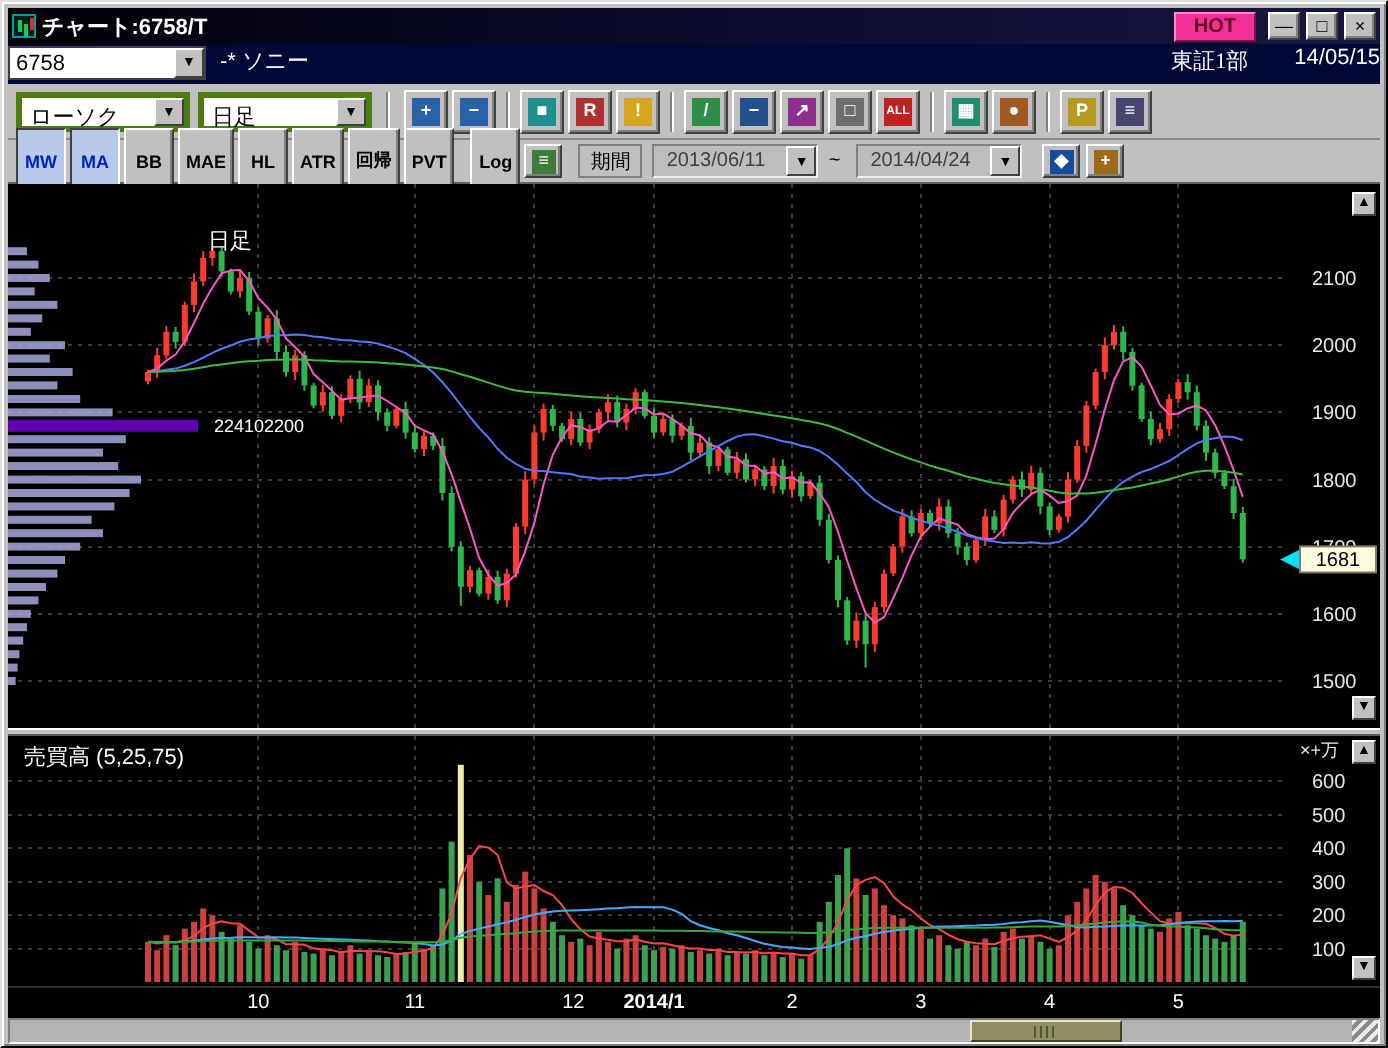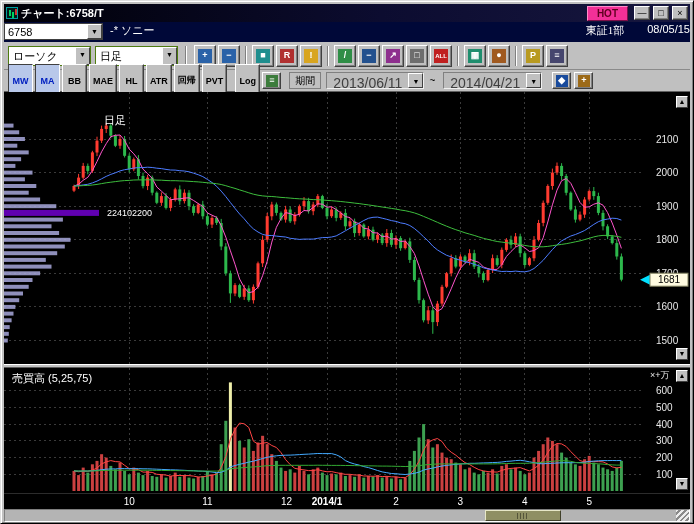--- a/index.html
+++ b/index.html
@@ -14,33 +14,33 @@
   .winbtn{width:16px;height:14px;font-size:9px;line-height:12px;text-align:center;color:#000;background:#c0c0c0;border:1px solid #fff;border-right-color:#404040;border-bottom-color:#404040;box-shadow:inset -1px -1px 0 #808080;}
   
   .symbolbar{flex:0 0 20px;height:20px;background:#000838;display:flex;align-items:flex-start;gap:7px;padding:1px 0;color:#fff;font-size:11px;}
   .combo{display:inline-flex;height:17px;background:#fff;border:1px solid #404040;align-items:stretch;}
   .combo input{width:82px;border:0;font-size:11px;padding:0 3px;outline:none;background:#fff;color:#000;}
   .combo-btn{width:15px;background:#c0c0c0;border:1px solid #fff;border-right-color:#404040;border-bottom-color:#404040;font-size:7px;line-height:14px;text-align:center;color:#000;}
   .spacer{flex:1 1 auto;}
   .mkt{margin-right:16px;font-family:Liberation Serif, serif;}
   
   .toolbar1{flex:0 0 28px;height:28px;display:flex;align-items:center;gap:4px;padding:2px 4px;background:#c0c0c0;border-bottom:1px solid #8a8a8a;}
-  .fieldcombo{display:inline-flex;height:20px;border:1px solid #4d7c0f;background:#fff;align-items:stretch;}
+  .fieldcombo{display:inline-flex;height:20px;border:3px solid #4d7c0f;background:#fff;align-items:stretch;}
   .fieldcombo .val{font-size:11px;padding:2px 4px 0 4px;min-width:66px;color:#000;background:#fff;}
   .btn3d{background:#c0c0c0;border:1px solid #fff;border-right-color:#404040;border-bottom-color:#404040;box-shadow:inset -1px -1px 0 #808080;}
   .iconbtn{width:22px;height:22px;display:inline-flex;align-items:center;justify-content:center;flex:0 0 auto;}
   .glyph{width:14px;height:14px;color:#fff;font-size:9px;font-weight:bold;display:flex;align-items:center;justify-content:center;line-height:1;}
   .sep{width:2px;height:20px;border-left:1px solid #808080;border-right:1px solid #fff;margin:0 3px;flex:0 0 2px;}
   
   .toolbar2{flex:0 0 22px;height:22px;display:flex;align-items:center;gap:2px;padding:1px 4px;background:#c0c0c0;border-bottom:1px solid #606060;font-size:10px;color:#000;}
   .togglebtn{min-width:25px;height:34px;padding:0 3px;font-size:9px;font-weight:bold;display:inline-flex;align-items:center;justify-content:center;color:#000;text-align:center;}
   .togglebtn.active{background:#b8c8ea;color:#0020c0;border:1px solid #404040;border-right-color:#fff;border-bottom-color:#fff;box-shadow:none;}
   .period{border:1px solid #808080;padding:0 5px;background:#c0c0c0;height:17px;display:inline-flex;align-items:center;margin-left:6px;}
   .datecombo{display:inline-flex;height:17px;background:#bdbdbd;border:1px solid #808080;border-right-color:#f0f0f0;border-bottom-color:#f0f0f0;color:#404040;align-items:stretch;margin-left:3px;}
-  .datecombo .val{padding:2px 6px 0 6px;font-size:14px;min-width:66px;}
+  .datecombo .val{padding:2px 6px 0 6px;font-size:10px;min-width:66px;}
   .datecombo .combo-btn{line-height:15px;}
   .tilde{margin:0 3px;}
   #memo-slot .iconbtn,#ind-right-icons .iconbtn{width:19px;height:17px;}
   #memo-slot .glyph,#ind-right-icons .glyph{width:12px;height:12px;}
   #ind-right-icons{margin-left:8px;display:inline-flex;gap:3px;}
   
   #chart-region{flex:1 1 auto;display:flex;flex-direction:column;background:#000;position:relative;}
   #price-pane{height:272px;position:relative;background:#000;overflow:hidden;}
   #splitter{height:4px;background:#c0c0c0;border-top:1px solid #fff;border-bottom:1px solid #5a5a5a;}
   #volume-pane{height:125px;position:relative;background:#000;overflow:hidden;}
@@ -68,21 +68,21 @@
   </div>
 
   <div class="symbolbar">
     <span class="combo">
       <input value="6758" style="">
       <span class="combo-btn">▼</span>
     </span>
     <span>-* ソニー</span>
     <span class="spacer"></span>
     <span class="mkt">東証1部</span>
-    <span>08/05/15</span>
+    <span>14/05/15</span>
   </div>
 
   <div class="toolbar1">
     <span class="fieldcombo">
       <span class="val">ローソク</span>
       <span class="combo-btn">▼</span>
     </span>
     <span class="fieldcombo">
       <span class="val">日足</span>
       <span class="combo-btn">▼</span>
@@ -155,21 +155,21 @@
           <span class="glyph" style="background: rgb(60, 124, 60);">≡</span>
         </span>
       </span>
     <span class="period">期間</span>
     <span class="datecombo">
       <span class="val">2013/06/11</span>
       <span class="combo-btn">▼</span>
     </span>
     <span class="tilde">~</span>
     <span class="datecombo">
-      <span class="val">2014/04/21</span>
+      <span class="val">2014/04/24</span>
       <span class="combo-btn">▼</span>
     </span>
     <span id="ind-right-icons">
         <span class="iconbtn btn3d">
           <span class="glyph" style="background: rgb(24, 74, 156);">◆</span>
         </span>
         <span class="iconbtn btn3d">
           <span class="glyph" style="background: rgb(156, 106, 24);">+</span>
         </span>
       </span>

